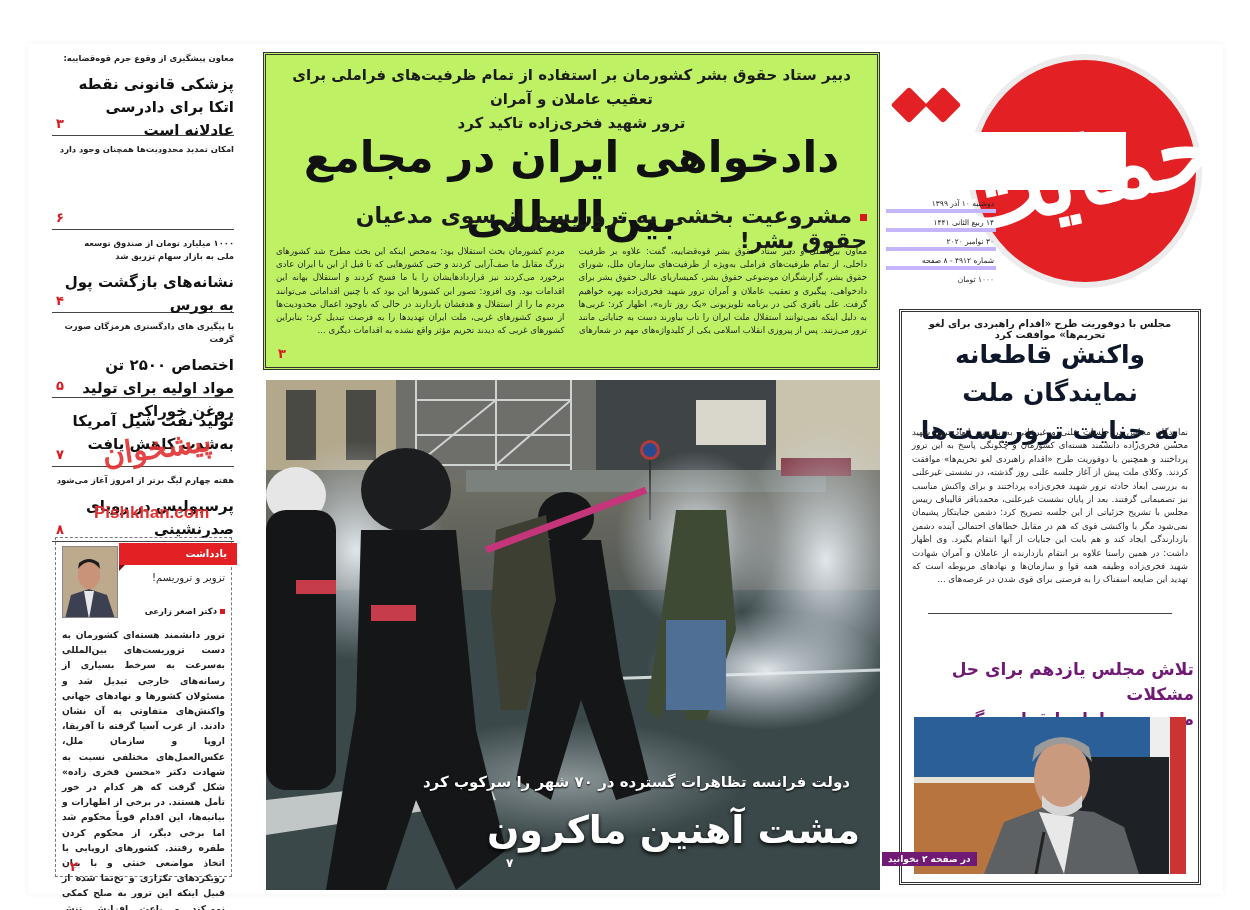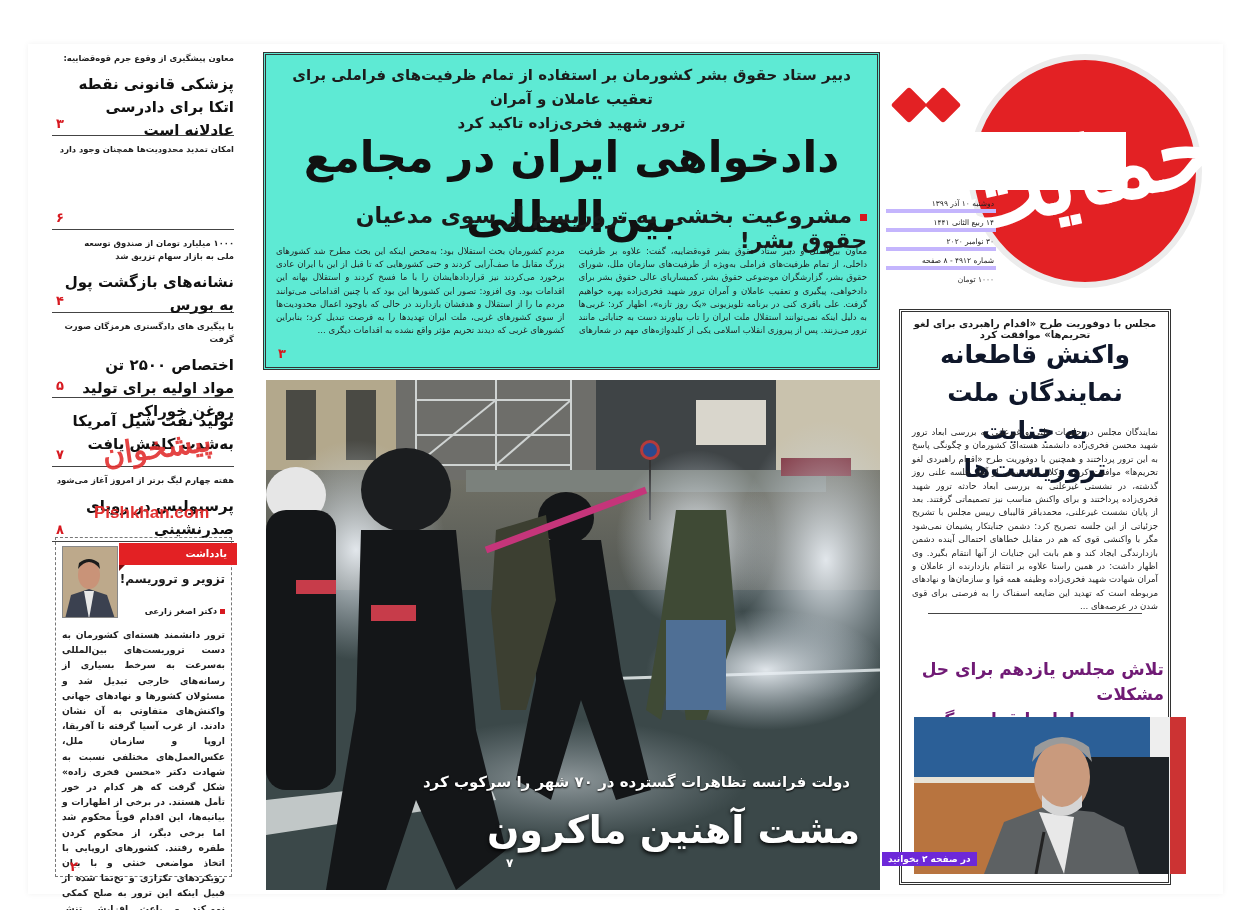--- a/index.html
+++ b/index.html
@@ -12,66 +12,66 @@
   .logo-circle { position: absolute; left: 88px; top: 6px; width: 234px; height: 234px; border-radius: 50%; background: #e32124; border: 6px solid #ececec; }
   .logo-band { position: absolute; left: 6px; top: 84px; width: 240px; height: 58px; background: #fff; }
   .logo-text { position: absolute; left: 90px; top: 10px; width: 230px; height: 230px; display: flex; align-items: center; justify-content: center; color: #fff; font-family: "DejaVu Serif", serif; font-weight: bold; font-size: 96px; line-height: 1; transform: rotate(-12deg); }
   .logo-dots { position: absolute; left: 10px; top: 40px; width: 70px; height: 34px; }
   .logo-dots span { position: absolute; width: 26px; height: 26px; background: #e32124; transform: rotate(45deg); border-radius: 3px; }
   .meta { position: absolute; left: 886px; top: 194px; width: 110px; font-size: 7.5px; color: #222; }
   .meta div { height: 19px; line-height: 19px; border-bottom: 4px solid #c4b5fd; text-align: right; padding-right: 2px; }
   .meta div:last-child { border-bottom: none; }
 
   
-  .main-box { position: absolute; left: 263px; top: 52px; width: 617px; height: 318px; border: 3px double #333; background: #5eead4; }
+  .main-box { position: absolute; left: 263px; top: 52px; width: 617px; height: 318px; border: 3px double #333; background: #bef264; }
   .kicker { position: absolute; left: 10px; right: 10px; top: 8px; text-align: center; font-size: 15px; font-weight: bold; line-height: 24px; color: #1c1c1c; }
   .headline { position: absolute; left: 6px; right: 6px; top: 72px; text-align: center; font-family: "DejaVu Sans", sans-serif; font-weight: bold; font-size: 43px; line-height: 60px; letter-spacing: -1px; color: #111; }
   .subhead { position: absolute; left: 20px; right: 10px; top: 148px; font-size: 22px; font-weight: bold; color: #1a1a1a; }
   .subhead .bullet { display: inline-block; width: 7px; height: 7px; background: #d71920; margin-left: 8px; vertical-align: middle; }
   .cols { position: absolute; left: 10px; right: 10px; top: 190px; bottom: 10px; display: flex; gap: 14px; }
   .col { flex: 1; font-size: 8.6px; line-height: 13.2px; text-align: justify; color: #222; }
   .pgnum { color: #d71920; font-weight: bold; font-size: 13px; }
   .main-pg { position: absolute; left: 12px; bottom: 6px; }
 
   
   .photo { position: absolute; left: 266px; top: 380px; width: 614px; height: 510px; overflow: hidden; background: #3d4a4a; }
   .photo svg { position: absolute; left: 0; top: 0; }
   .photo-kicker { position: absolute; right: 30px; top: 393px; font-size: 15px; font-weight: bold; color: #fff; text-shadow: 0 1px 2px #000; white-space: nowrap; }
   .photo-title { position: absolute; right: 20px; top: 428px; font-size: 38px; font-weight: bold; color: #fff; text-shadow: 0 2px 4px #000; white-space: nowrap; }
   .photo-pg { position: absolute; left: 240px; top: 476px; font-size: 12px; font-weight: bold; color: #fff; }
 
   
-  .right-box { position: absolute; left: 899px; top: 309px; width: 272px; height: 576px; border: 3px double #333; background: #fff; }
+  .right-box { position: absolute; left: 899px; top: 309px; width: 302px; height: 576px; border: 3px double #333; background: #fff; }
   .r-kicker { position: absolute; left: 6px; right: 6px; top: 6px; text-align: center; font-size: 10px; font-weight: bold; }
   .r-title { position: absolute; left: 4px; right: 4px; top: 24px; text-align: center; font-size: 25px; font-weight: bold; line-height: 38px; color: #0f172a; }
   .r-body { position: absolute; left: 10px; right: 10px; top: 114px; font-size: 8.6px; line-height: 13.4px; text-align: justify; color: #222; }
   .r-sep { position: absolute; left: 26px; right: 26px; top: 301px; height: 1px; background: #444; }
   .r2-kicker { position: absolute; left: 6px; right: 6px; top: 311px; text-align: center; font-size: 10.5px; font-weight: bold; line-height: 16px; }
   .r2-kicker .red { color: #d71920; }
   .r2-title { position: absolute; left: 4px; right: 4px; top: 345px; text-align: right; font-size: 17px; font-weight: bold; line-height: 25px; color: #701a75; }
   .r-photo { position: absolute; left: 12px; top: 405px; width: 272px; height: 157px; overflow: hidden; background: #2a5d95; }
-  .r-photo-tag { position: absolute; left: -20px; top: 540px; background: #6d28d9; color: #fff; font-size: 9px; font-weight: bold; padding: 2px 6px; white-space: nowrap; }
+  .r-photo-tag { position: absolute; left: -20px; top: 540px; background: #701a75; color: #fff; font-size: 9px; font-weight: bold; padding: 2px 6px; white-space: nowrap; }
 
   
   .left-col { position: absolute; left: 52px; top: 52px; width: 182px; }
   .l-item { border-bottom: 1px solid #444; padding-bottom: 6px; margin-bottom: 7px; position: relative; }
   .l-kick { font-size: 8.4px; font-weight: bold; line-height: 13px; color: #222; }
   .l-title { font-size: 15px; font-weight: bold; line-height: 23px; text-align: right; color: #111; margin-top: 8px; }
   .l-pg { position: absolute; left: 4px; bottom: 4px; }
 
   .watermark { position: absolute; left: 82px; top: 430px; width: 140px; height: 100px; pointer-events: none; }
   .wm-persian { position: absolute; left: 20px; top: 0; font-size: 30px; font-weight: bold; color: #e23030; opacity: 0.9; transform: rotate(-8deg); font-family: "DejaVu Serif", serif; }
   .wm-latin { position: absolute; left: 12px; top: 73px; font-size: 17px; color: #e23030; font-family: "Liberation Sans", sans-serif; font-weight: bold; direction: ltr; }
 
   
   .opinion { position: absolute; left: 55px; top: 537px; width: 177px; height: 340px; border: 1px dashed #777; padding: 4px; }
   .op-tag { position: absolute; right: -6px; top: 5px; width: 118px; height: 22px; background: #e32124; color: #fff; font-size: 10px; font-weight: bold; line-height: 22px; padding-right: 10px; }
   .op-tag::after { content: ""; position: absolute; left: 0; bottom: -6px; border-top: 6px solid #7a0e10; border-right: 6px solid transparent; }
   .op-photo { position: absolute; left: 6px; top: 8px; width: 56px; height: 72px; background: linear-gradient(180deg,#c9b79b 0%,#8e7b64 40%,#3b3f4a 70%,#262a33 100%); border: 1px solid #888; overflow: hidden; }
-  .op-title { position: absolute; right: 6px; top: 34px; font-size: 12px; font-weight: bold; }
+  .op-title { position: absolute; right: 6px; top: 34px; font-size: 10px; font-weight: normal; }
   .op-author { position: absolute; right: 6px; top: 68px; font-size: 8.5px; font-weight: bold; }
   .op-author .sq { display: inline-block; width: 5px; height: 5px; background: #d71920; margin-left: 3px; vertical-align: middle; }
   .op-body { position: absolute; left: 6px; right: 6px; top: 89px; font-size: 9.2px; line-height: 15.2px; text-align: justify; font-weight: bold; color: #222; }
   .op-pg { position: absolute; left: 14px; bottom: 2px; }
 </style>
 </head>
 <body>
 
 <div class="page"></div>
 

